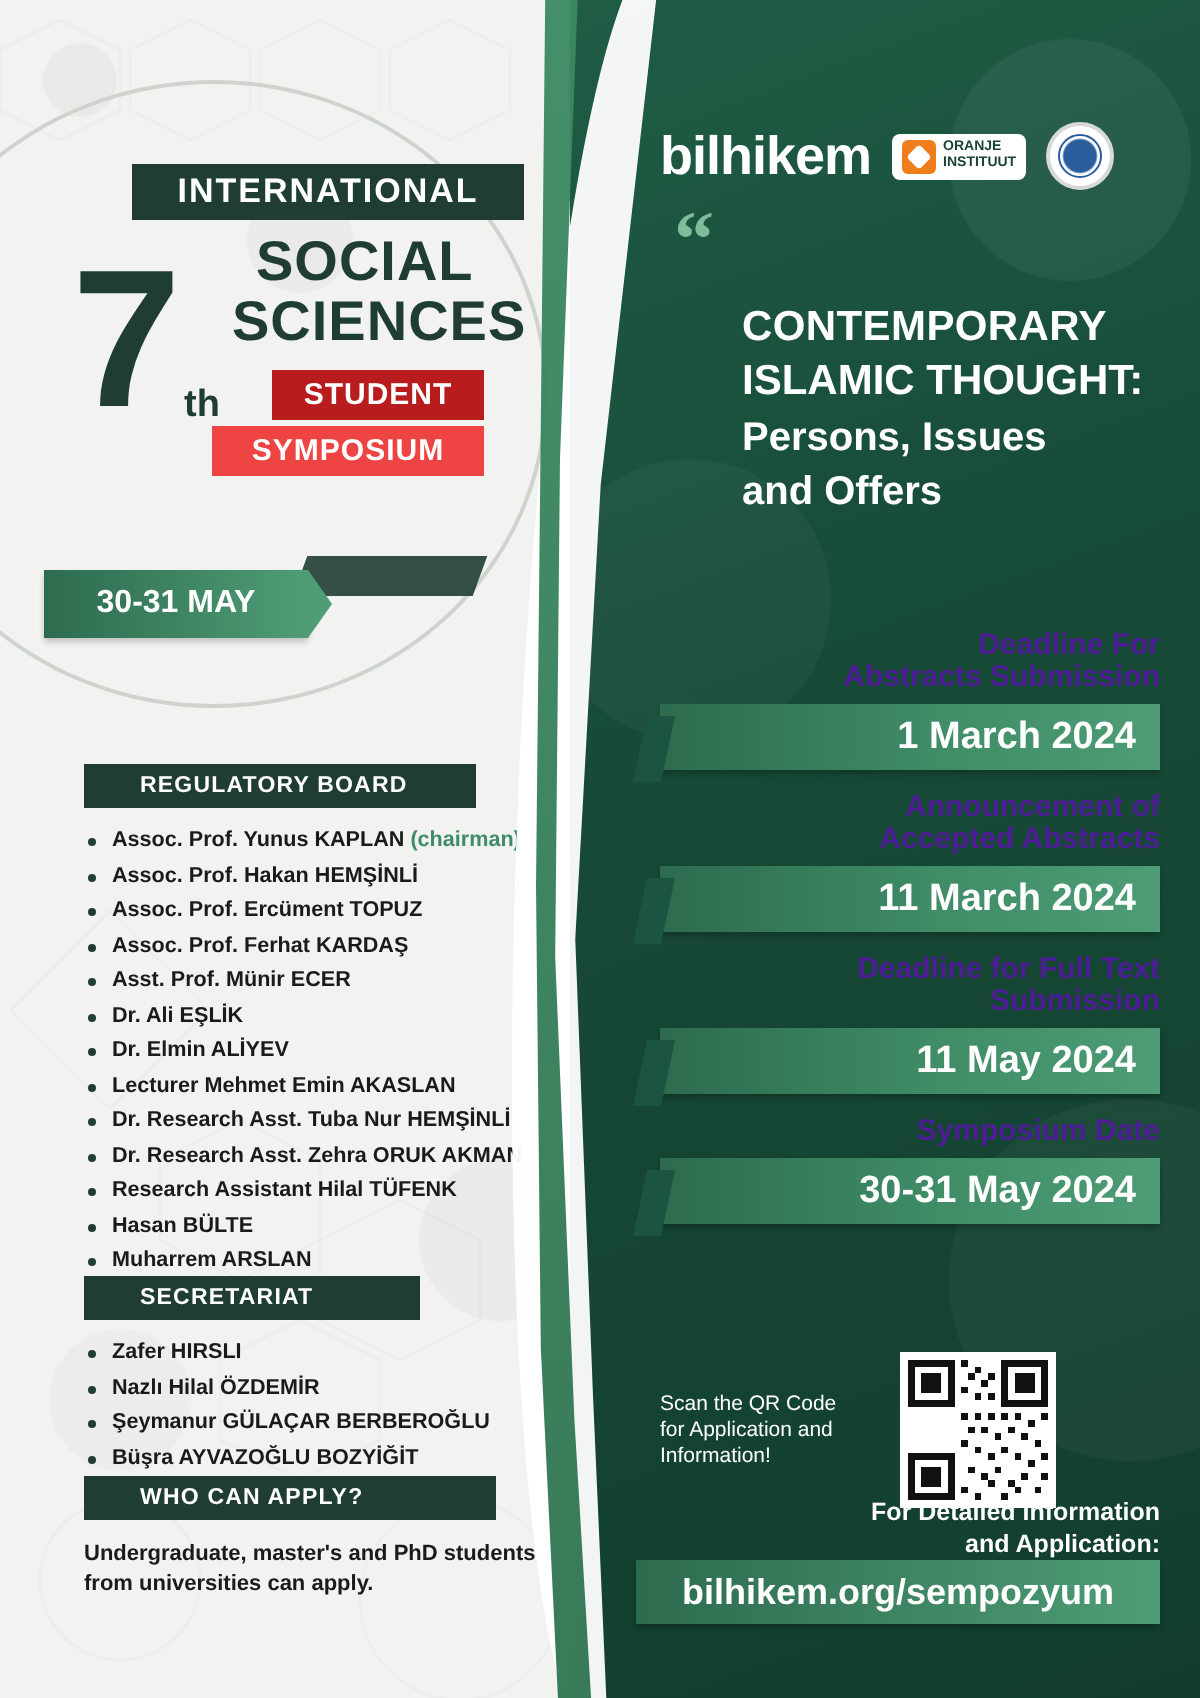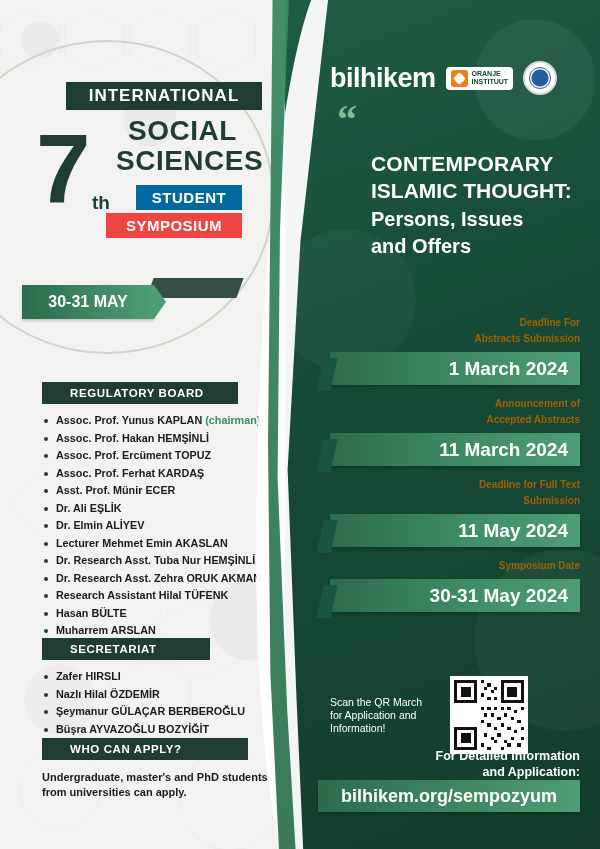--- a/index.html
+++ b/index.html
@@ -95,21 +95,21 @@
   .theme{
     position:absolute;left:337px;top:150px;width:240px;color:#ffffff;margin-left:34px;
   }
   .theme .l1{font-size:21px;font-weight:bold;letter-spacing:.2px;line-height:27px;}
   .theme .l2{font-size:21px;font-weight:bold;line-height:27px;}
   .theme .l3{font-size:20px;font-weight:bold;line-height:27px;margin-top:2px;}
   .theme .l4{font-size:20px;font-weight:bold;line-height:27px;}
   
   .dates{position:absolute;left:330px;top:315px;width:250px;}
   .date-label{
-    color:#a16207;font-size:10px;font-weight:bold;text-align:right;
+    color:#4c1d95;font-size:15px;font-weight:bold;text-align:right;
     line-height:16px;margin-bottom:5px;
   }
   .date-bar{
     position:relative;height:33px;margin-bottom:11px;
     background:linear-gradient(90deg,#2d6b4f 0%,#3f8c67 55%,#4e9d76 100%);
     display:flex;align-items:center;justify-content:flex-end;
     padding-right:12px;color:#ffffff;font-size:19px;font-weight:bold;
     box-shadow:0 2px 3px rgba(0,0,0,.25);
   }
   .date-bar:before{
@@ -151,21 +151,21 @@
   .social{
     position:absolute;left:128px;top:116px;color:#1f3d32;
     font-size:28px;font-weight:bold;line-height:30px;letter-spacing:.5px;
   }
   .sciences{
     position:absolute;left:116px;top:146px;color:#1f3d32;
     font-size:28px;font-weight:bold;line-height:30px;letter-spacing:.5px;
   }
   .student{
     position:absolute;left:136px;top:185px;width:106px;height:25px;
-    background:#0369a1;color:#ffffff;font-size:15px;font-weight:bold;
+    background:#b91c1c;color:#ffffff;font-size:15px;font-weight:bold;
     display:flex;align-items:center;justify-content:center;letter-spacing:.5px;
   }
   .symposium{
     position:absolute;left:106px;top:213px;width:136px;height:25px;
     background:#ef4444;color:#ffffff;font-size:15px;font-weight:bold;
     display:flex;align-items:center;justify-content:center;letter-spacing:.5px;
   }
   .arc{
     position:absolute;left:-60px;top:40px;width:330px;height:310px;
     border:2px solid #cfd3cd;border-radius:50%;
@@ -325,21 +325,21 @@
     <div class="date-bar">11 May 2024</div>
 
     <div class="date-label">
       <div>Symposium Date</div>
     </div>
     <div class="date-bar">30-31 May 2024</div>
   </div>
 
   <div class="qr-wrap">
     <div class="qr-text">
-      <div>Scan the QR March</div>
+      <div>Scan the QR Code</div>
       <div>for Application and</div>
       <div>Information!</div>
     </div>
     <div class="qr">
       <svg width="70" height="70" viewBox="0 0 21 21" shape-rendering="crispEdges">
         <rect width="21" height="21" fill="#fff"></rect>
         <g fill="#111">
           <rect x="0" y="0" width="7" height="1"></rect>
             <rect x="0" y="6" width="7" height="1"></rect>
           <rect x="0" y="0" width="1" height="7"></rect>

